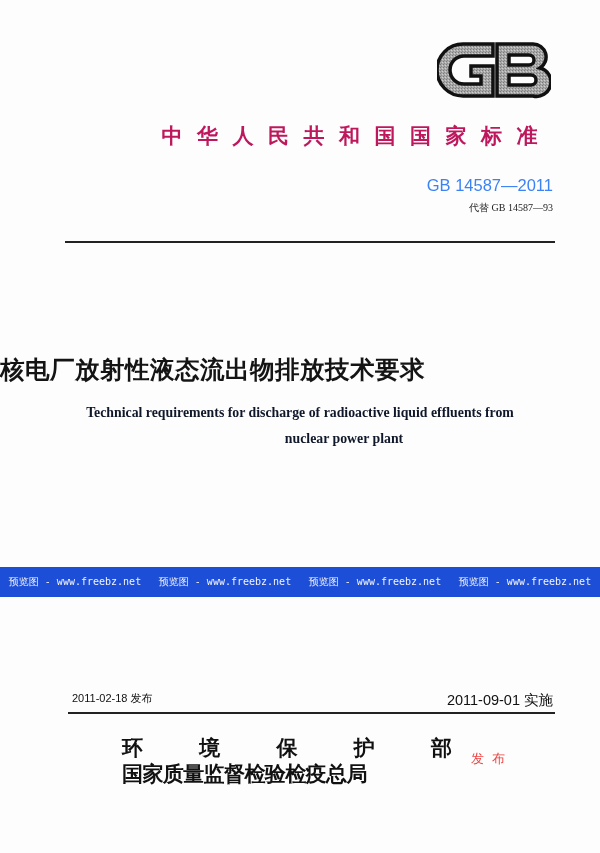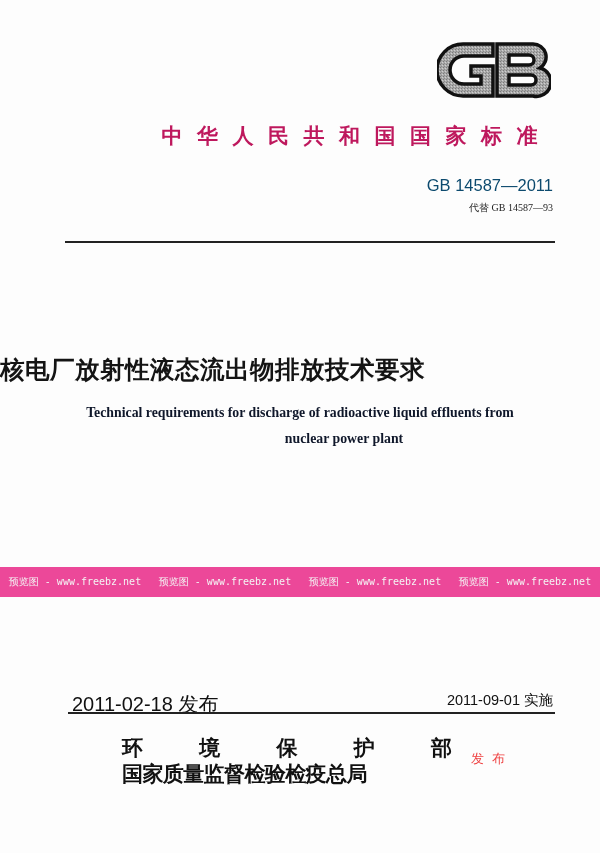--- a/index.html
+++ b/index.html
@@ -17,21 +17,21 @@
   .country-title {
     left: 62px; top: 122px; width: 490px;
     font-family: "DejaVu Sans", sans-serif;
     font-weight: bold; font-size: 21px; letter-spacing: 14.5px;
     white-space: nowrap; color: #be185d; text-align: right;
   }
 
   .std-number {
     right: 47px; top: 176px;
     font-family: "Liberation Sans", sans-serif;
-    font-size: 16.5px; color: #0c4a6e; white-space: nowrap;
+    font-size: 16.5px; color: #3b82f6; white-space: nowrap;
   }
   .replaces {
     right: 47px; top: 201px;
     font-family: "Liberation Serif", serif;
     font-size: 10px; color: #222; white-space: nowrap;
   }
 
   .rule-top { left: 65px; top: 241px; width: 490px; height: 2px; background: #222; }
 
   .cn-title {
@@ -44,30 +44,30 @@
     left: 0; width: 600px; text-align: center;
     font-family: "Liberation Serif", serif; font-weight: bold;
     font-size: 13.8px; color: #0f172a; white-space: nowrap;
   }
   .en-title-1 { top: 405px; }
   .en-title-2 { top: 431px; padding-left: 44px; }
 
   
   .watermark-band {
     left: 0; top: 567px; width: 600px; height: 30px;
-    background: #ec4899;
+    background: #1d4ed8;
     display: flex; align-items: center; justify-content: space-around;
     font-family: "DejaVu Sans Mono", monospace; font-size: 10px;
     color: #f4f4f4; white-space: nowrap;
   }
   .watermark-band span { padding: 0 2px; }
 
   .date-issue {
     left: 72px; top: 691px;
-    font-family: "Liberation Sans", sans-serif; font-size: 20px; color: #111;
+    font-family: "Liberation Sans", sans-serif; font-size: 11px; color: #111;
   }
   .date-impl {
     right: 47px; top: 691px;
     font-family: Liberation Sans, sans-serif; font-size: 14.5px; color: #111;
   }
   .rule-bottom { left: 68px; top: 712px; width: 487px; height: 2px; background: #222; }
 
   .publisher-1 {
     left: 122px; top: 734px; width: 330px;
     font-family: "DejaVu Serif", serif; font-weight: bold; font-size: 21px;

